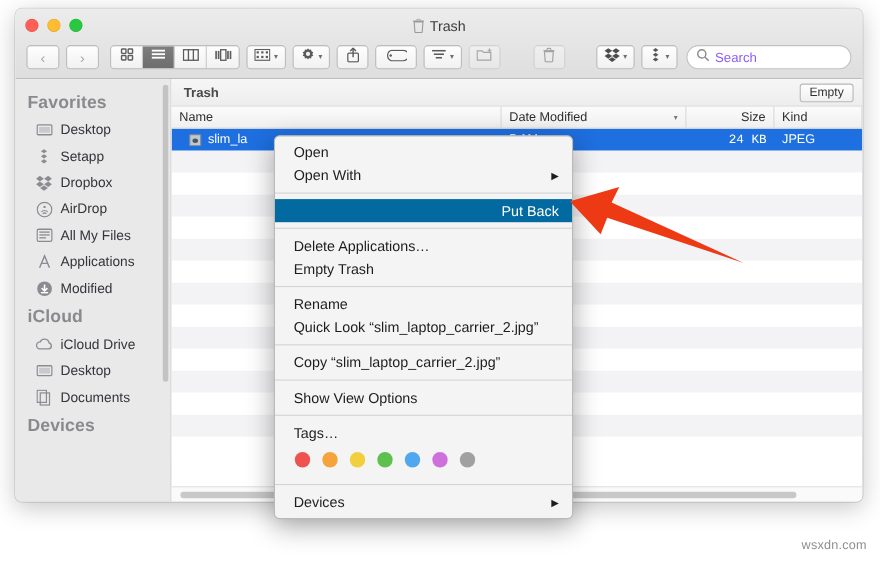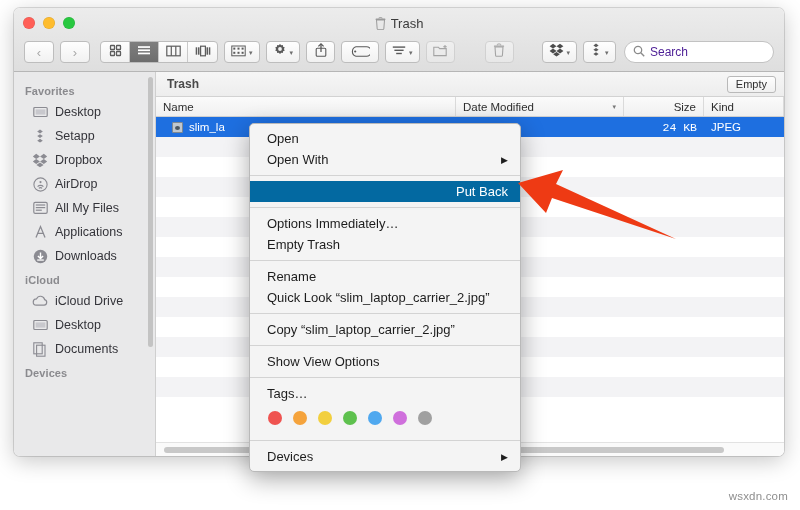--- a/index.html
+++ b/index.html
@@ -145,37 +145,37 @@
     background: #ffffff;
     border: 1px solid #c2c2c2;
     border-radius: 11px;
     display: flex;
     align-items: center;
     padding: 0 8px;
     gap: 5px;
   }
   .searchbox .placeholder {
     font-size: 12px;
-    color: #4c1d95;
+    color: #8b5cf6;
   }
 
   
   .wbody { flex: 1 1 auto; display: flex; min-height: 0; position: relative; }
 
   .sidebar {
     width: 142px;
     background: #e9e9ea;
     border-right: 1px solid #cfcfcf;
     padding-top: 7px;
     overflow: hidden;
     position: relative;
     flex: 0 0 auto;
   }
   .sb-header {
-    font-size: 11px;
+    font-size: 16px;
     color: #8a8a8e;
     font-weight: bold;
     padding: 6px 0 3px 11px;
     letter-spacing: 0.1px;
   }
   .sb-item {
     display: flex;
     align-items: center;
     gap: 7px;
     height: 24px;
@@ -596,21 +596,21 @@
         </div>
 
         <div class="sb-item">
           <span class="sb-ico">
             <svg width="15" height="15" viewBox="0 0 15 15">
                 <circle cx="7.5" cy="7.5" r="6.7" fill="currentColor"></circle>
                 <path d="M7.5 3.6v5.6M4.9 6.9l2.6 2.6 2.6-2.6" fill="none" stroke="#ffffff" stroke-width="1.4"></path>
                 <rect x="4.2" y="10.4" width="6.6" height="1.3" fill="#ffffff"></rect>
               </svg>
           </span>
-          <span>Downloads</span>
+          <span>Modified</span>
         </div>
 
         <div class="sb-header">iCloud</div>
 
         <div class="sb-item">
           <span class="sb-ico">
             <svg width="16" height="12" viewBox="0 0 16 12">
                 <path d="M4.3 10.2a3.2 3.2 0 0 1 .3-6.4 4.2 4.2 0 0 1 8 .9 2.8 2.8 0 0 1-.5 5.5z" fill="none" stroke="currentColor" stroke-width="1.2"></path>
               </svg>
           </span>
@@ -709,21 +709,21 @@
       <div class="mi">
         <span>Open With</span>
         <span class="arrow">▶</span>
       </div>
       <div class="msep"></div>
       <div class="mi highlight">
         <span>Put Back</span>
       </div>
       <div class="msep"></div>
       <div class="mi">
-        <span>Options Immediately…</span>
+        <span>Delete Applications…</span>
       </div>
       <div class="mi">
         <span>Empty Trash</span>
       </div>
       <div class="msep"></div>
       <div class="mi">
         <span>Rename</span>
       </div>
       <div class="mi">
         <span>Quick Look “slim_laptop_carrier_2.jpg”</span>

